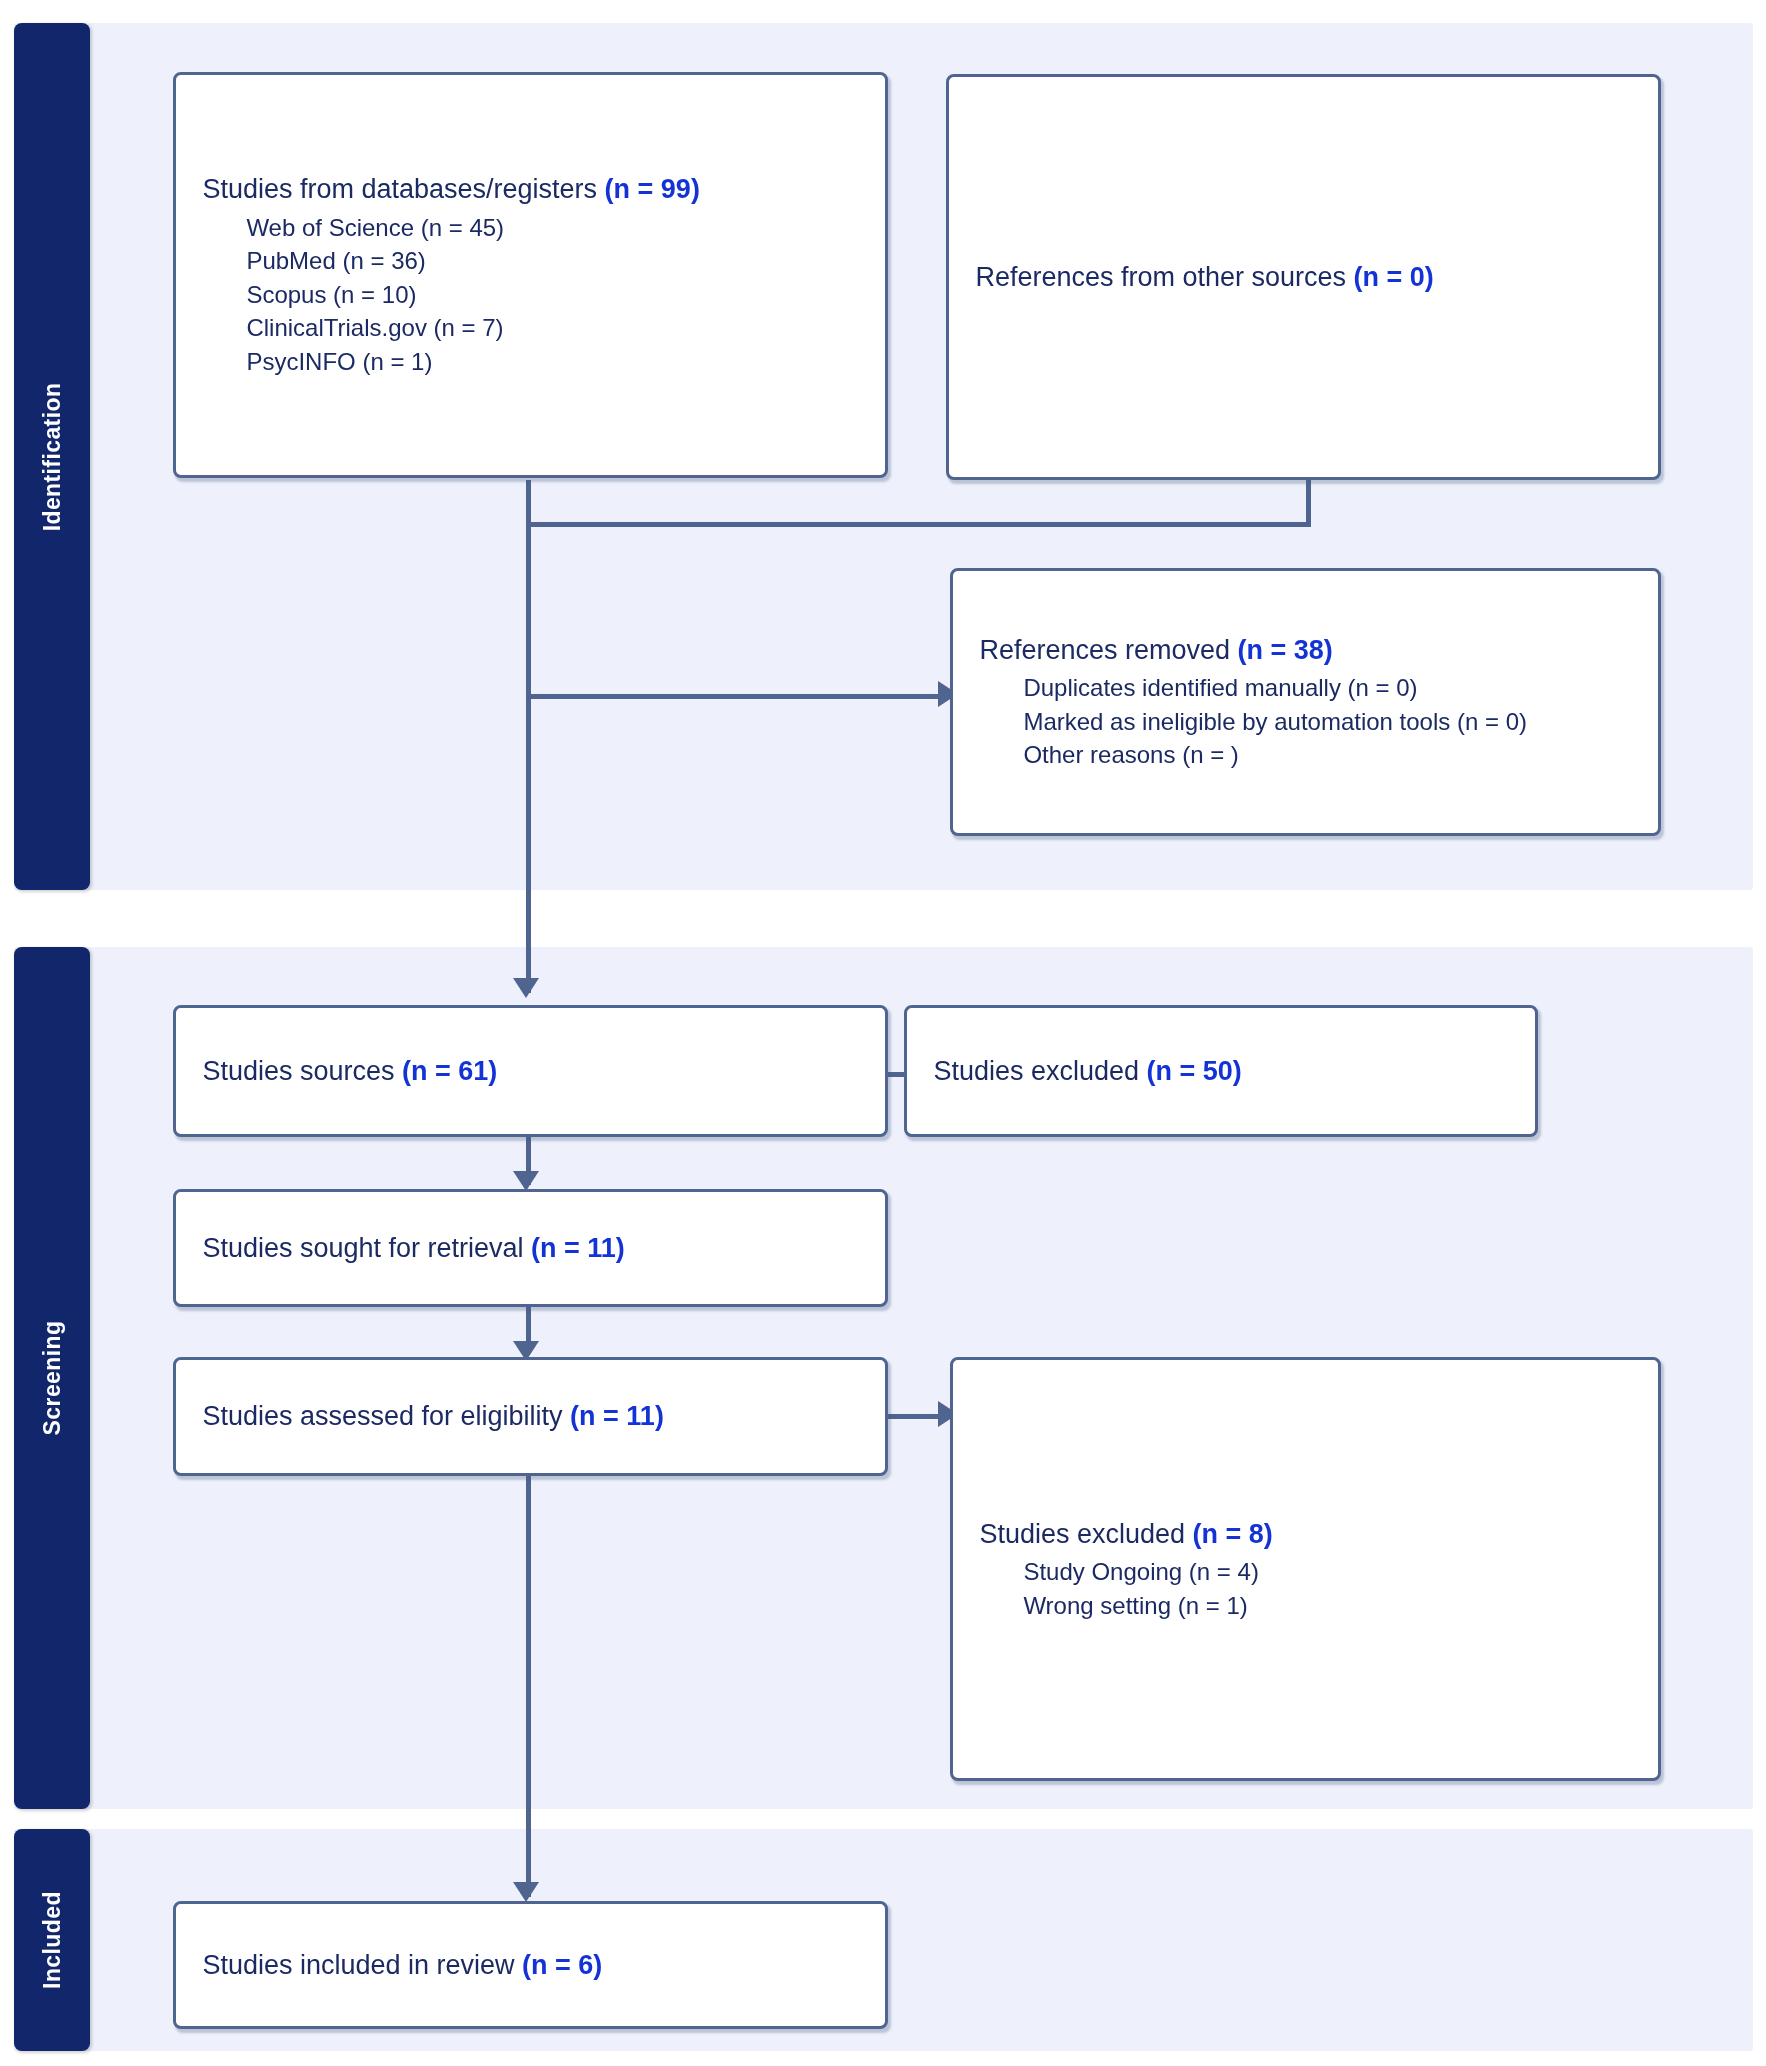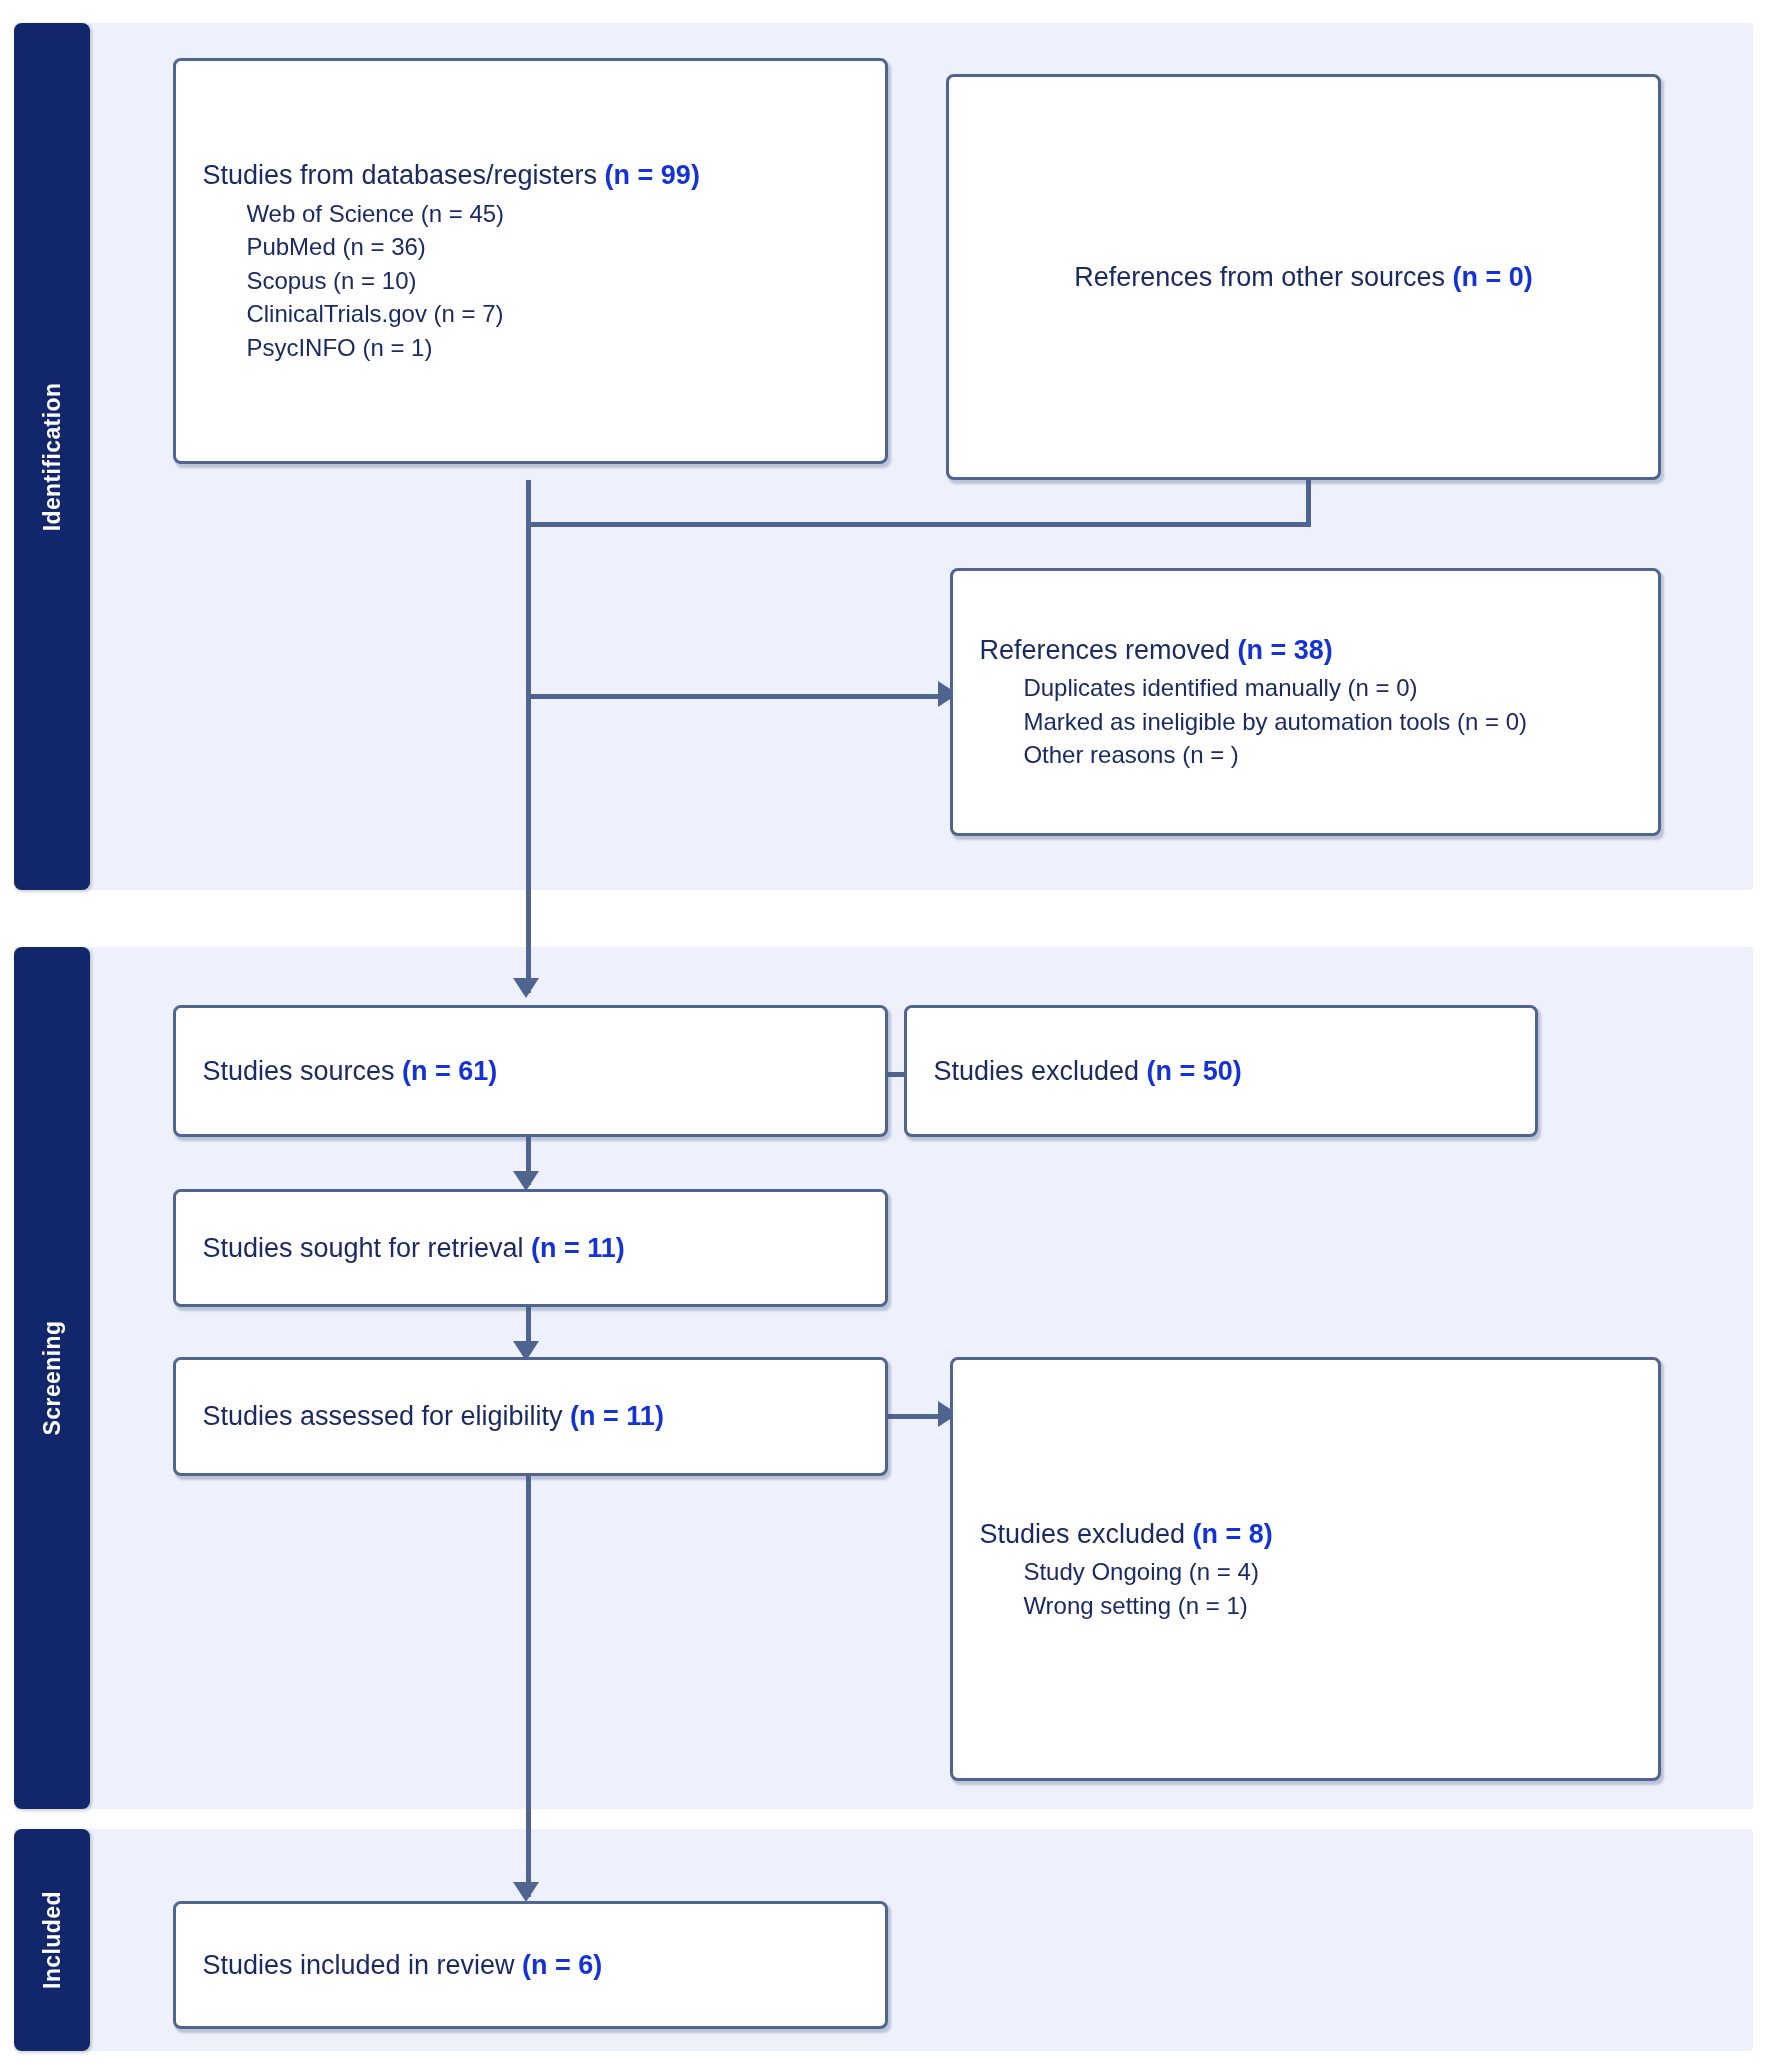--- a/index.html
+++ b/index.html
@@ -145,36 +145,36 @@
 
   <div class="line-v" style="left:526px; top:1306px; height:48px;"></div>
   <div class="arrow-down" style="left:513px; top:1341px;"></div>
 
   <div class="line-h" style="left:886px; top:1414px; width:72px;"></div>
   <div class="arrow-right" style="left:938px; top:1401px;"></div>
 
   <div class="line-v" style="left:526px; top:1476px; height:421px;"></div>
   <div class="arrow-down" style="left:513px; top:1882px;"></div>
 
-  <div class="box" style="left:173px; top:58px; width:715px; height:406px;">
+  <div class="box" style="left:173px; top:72px; width:715px; height:406px;">
     <div class="box-inner">
       <div class="box-title">
         <span>Studies from databases/registers </span><span class="n">(n = 99)</span>
       </div>
       <ul class="sub-list">
         <li>Web of Science (n = 45)</li>
         <li>PubMed (n = 36)</li>
         <li>Scopus (n = 10)</li>
         <li>ClinicalTrials.gov (n = 7)</li>
         <li>PsycINFO (n = 1)</li>
       </ul>
     </div>
   </div>
 
-  <div class="box" style="left:946px; top:74px; width:715px; height:406px;text-align:center;">
+  <div class="box" style="left:946px; top:74px; width:715px; height:406px;">
     <div class="box-inner">
       <div class="box-title">
         <span>References from other sources </span><span class="n">(n = 0)</span>
       </div>
     </div>
   </div>
 
   <div class="box" style="left:950px; top:568px; width:711px; height:268px;">
     <div class="box-inner">
       <div class="box-title">

